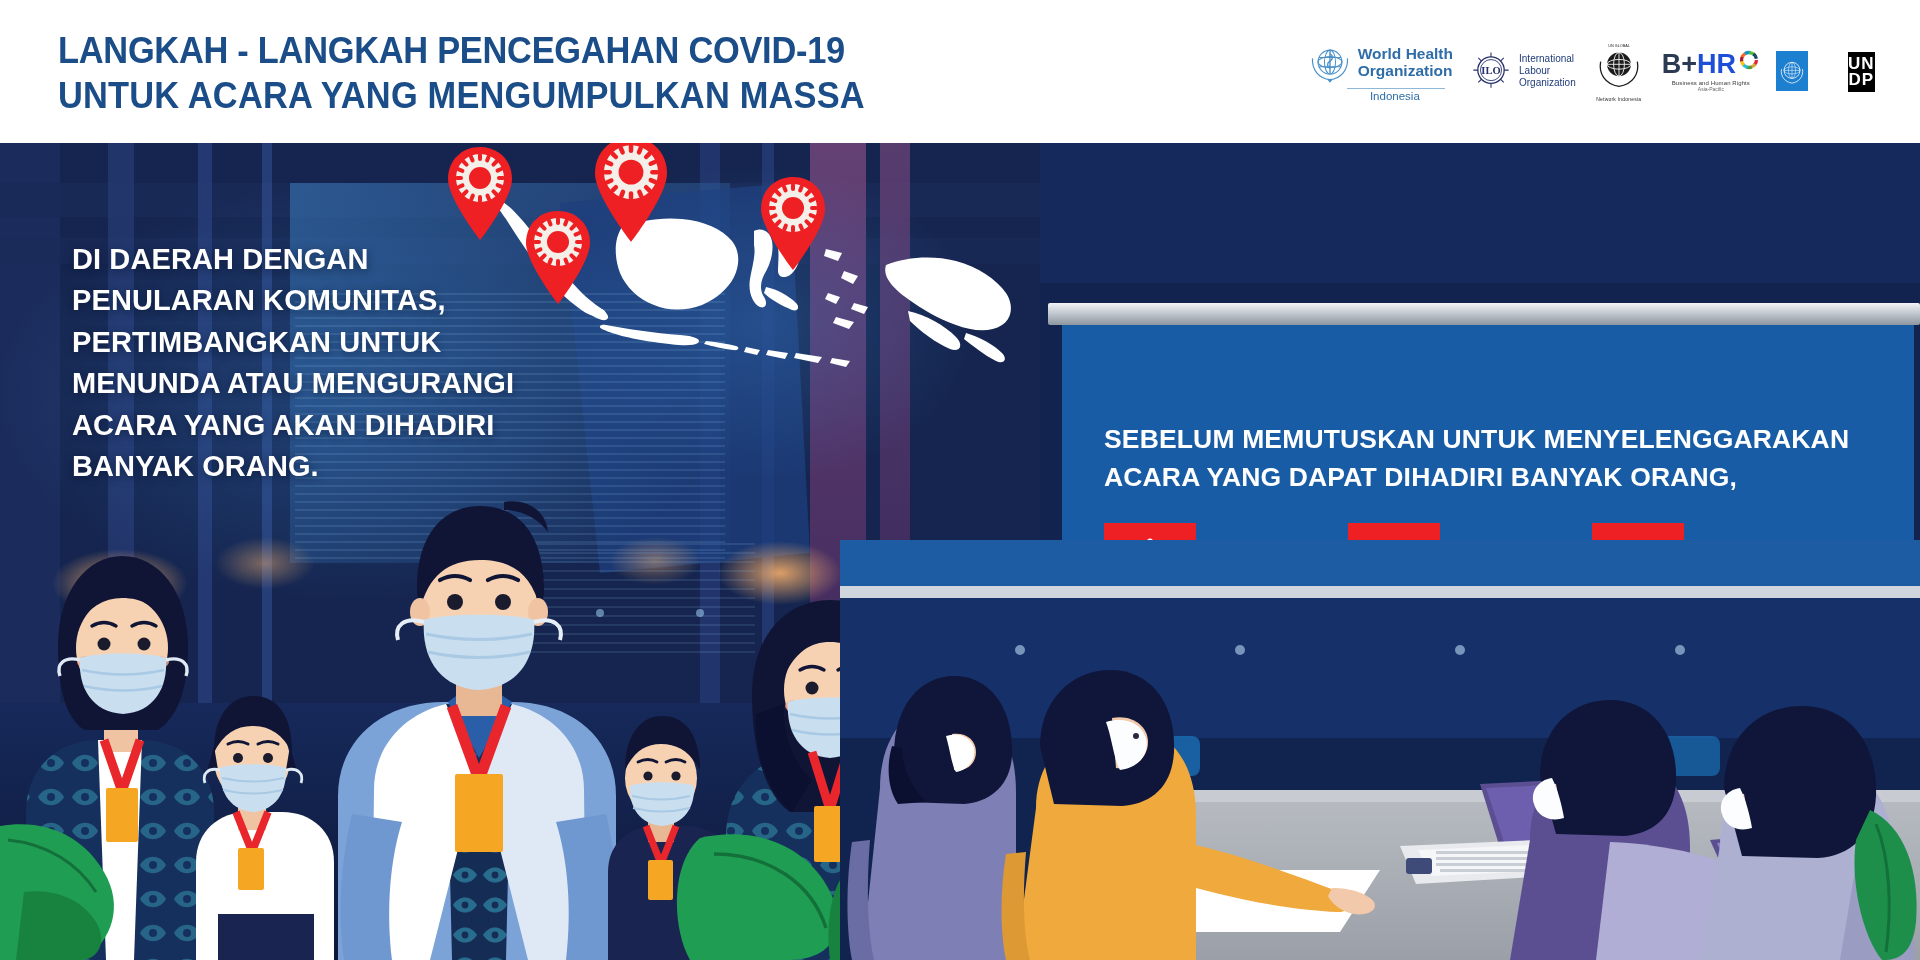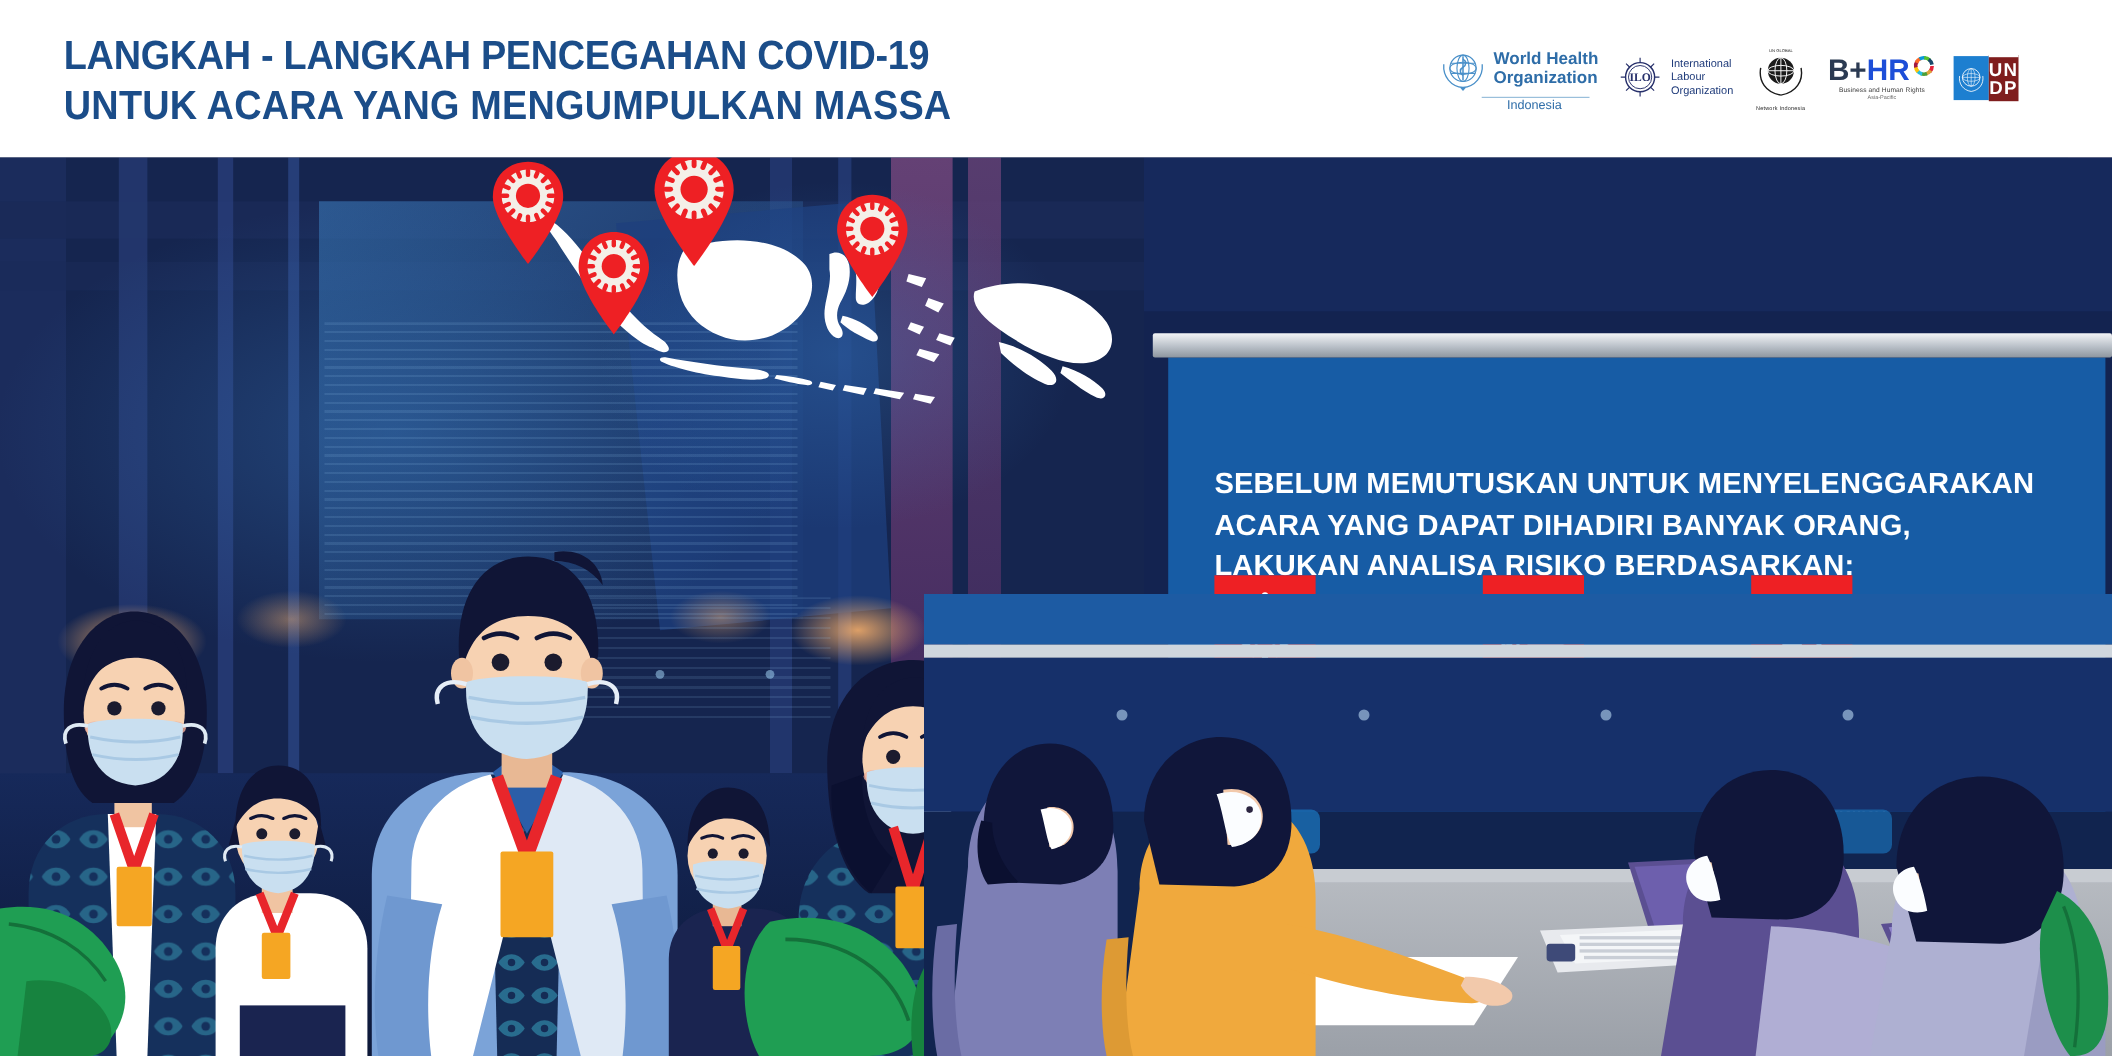--- a/index.html
+++ b/index.html
@@ -46,23 +46,23 @@
   .bhr { display:flex; flex-direction:column; align-items:center; }
   .bhr-main { display:flex; align-items:flex-start; }
   .bhr-b { color:#2b3a52; font-weight:bold; font-size:27px; line-height:1; }
   .bhr-hr { color:#1d4ed8; font-weight:bold; font-size:27px; line-height:1; }
   .bhr-sub { font-size:6px; color:#3a3a3a; margin-top:2px; letter-spacing:0.1px; }
   .bhr-sub2 { font-size:5px; color:#6b6b6b; }
 
   
   .undp { width:52px; }
   .undp-top { background:#1d7fd0; height:40px; display:flex; align-items:center; justify-content:center; }
-  .undp-bot { background:#7f1d1d; height:42px; color:#fff; font-weight:bold;
+  .undp-bot { background:#000000; height:42px; color:#fff; font-weight:bold;
               font-size:17px; letter-spacing:1px; display:flex; flex-direction:column;
-              align-items:center; justify-content:center; line-height:0.92; border-top:2px solid #fff;}
+              align-items:center; justify-content:center; line-height:0.92; border-top:2px solid #fff;margin-left:40px;}
   .undp-bot span { display:block; }
 
   
   #stage {
     position:absolute; left:0; top:143px; width:1920px; height:817px;
     background:
       linear-gradient(180deg,#14234e 0%,#16305e 38%,#132a55 70%,#101f44 100%);
     overflow:hidden;
   }
 
@@ -309,20 +309,28 @@
           <circle cx="600" cy="470" r="4"></circle>
         <circle cx="700" cy="470" r="4"></circle>
           <circle cx="820" cy="470" r="4"></circle>
       </g>
     </svg>
 
     <div id="hall-glow"></div>
     <div class="led-stripes"></div>
     <div class="led-stripes2"></div>
 
+    <div id="left-text">
+      <div>DI DAERAH DENGAN</div>
+      <div>PENULARAN KOMUNITAS,</div>
+      <div>PERTIMBANGKAN UNTUK</div>
+      <div>MENUNDA ATAU MENGURANGI</div>
+      <div>ACARA YANG AKAN DIHADIRI</div>
+      <div>BANYAK ORANG.</div>
+    </div>
 
     <div id="map-wrap">
       <svg viewBox="0 0 540 250">
         <g fill="#ffffff">
 
           <path d="M10 16 C22 22 34 36 46 52 C60 70 76 92 92 108 C100 116 108 122 114 126
                    C118 128 120 132 116 134 C110 136 100 132 92 126 C78 116 64 102 52 86
                    C40 70 28 52 18 36 C12 28 6 20 10 16 Z"></path>
           <path d="M96 118 C104 120 112 124 118 130 C122 134 120 138 114 137 C106 135 98 128 94 122 Z"></path>
 
@@ -490,21 +498,20 @@
         </svg>
       </div>
     </div>
 
     <div id="board-rail"></div>
     <div id="board">
       <div id="board-inner">
         <div id="board-heading">
           <div>SEBELUM MEMUTUSKAN UNTUK MENYELENGGARAKAN</div>
           <div>ACARA YANG DAPAT DIHADIRI BANYAK ORANG,</div>
-          <div>LAKUKAN ANALISA RISIKO BERDASARKAN:</div>
         </div>
 
         <div id="board-icons">
 
           <div class="ic-col">
             <div class="ic-box">
               <svg width="62" height="62" viewBox="0 0 64 64">
                 <g fill="#ffffff">
                   <circle cx="32" cy="32" r="14"></circle>
                   <g>

